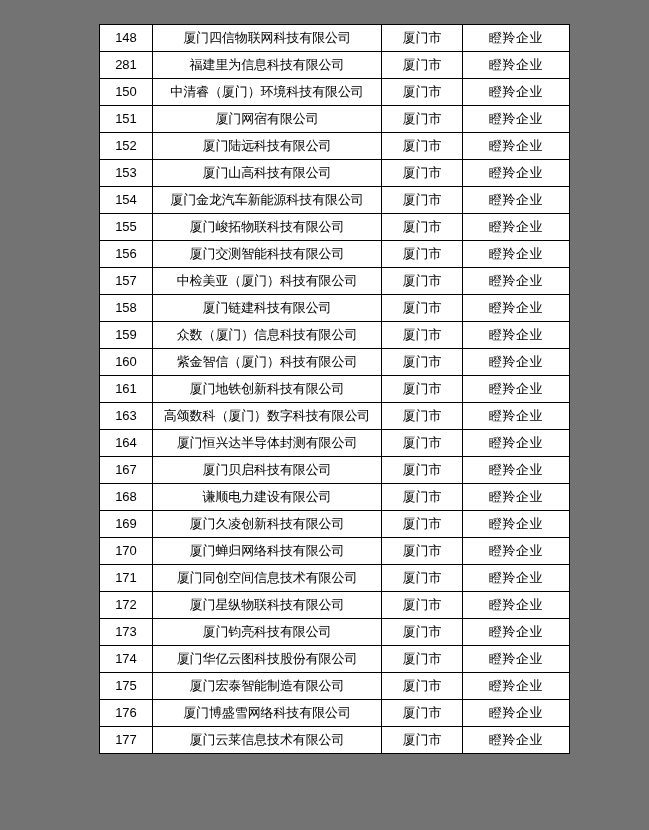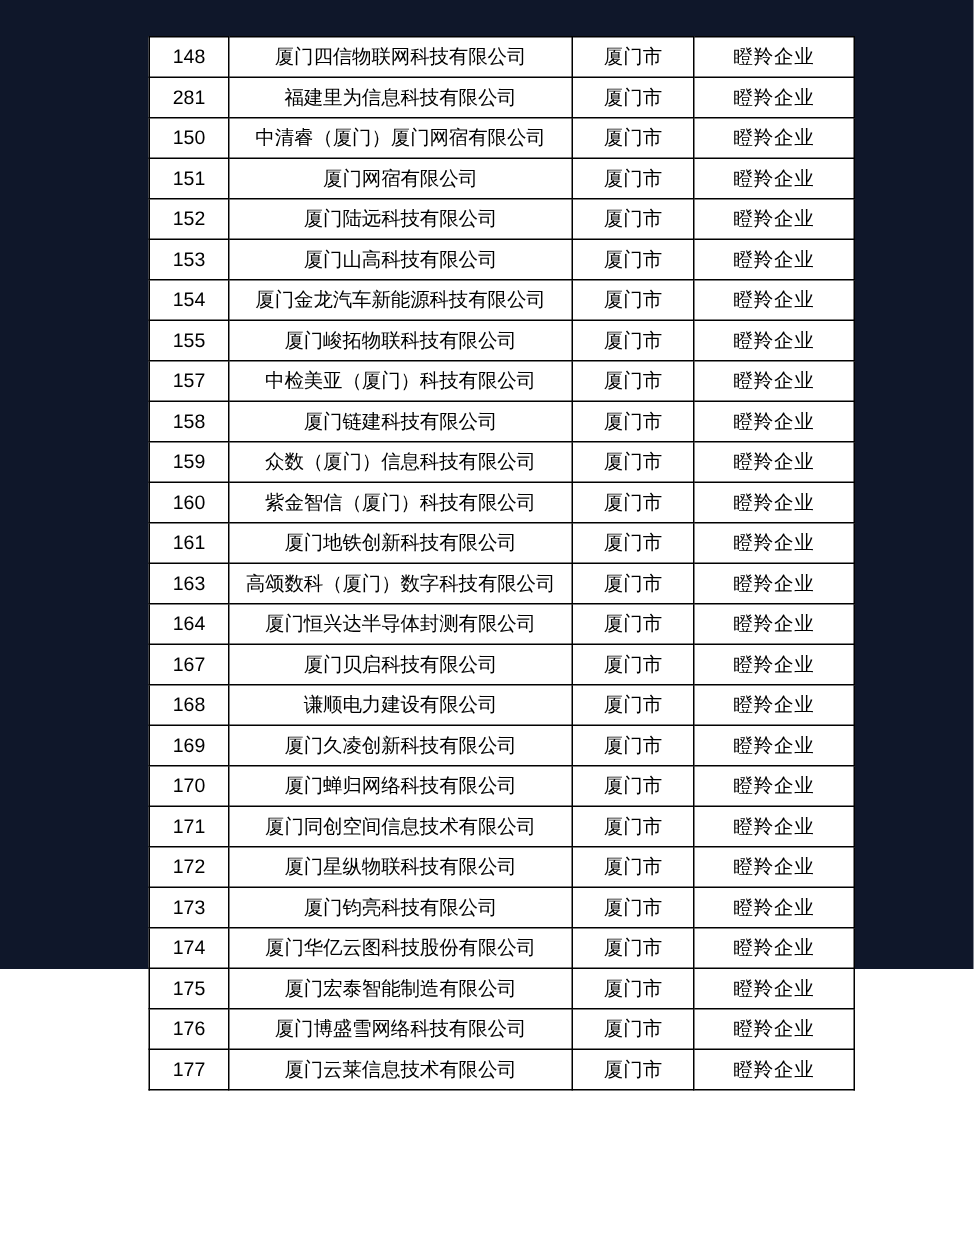--- a/index.html
+++ b/index.html
@@ -10,22 +10,22 @@
   body {
     width: 649px;
     height: 830px;
     font-family: "Liberation Sans", sans-serif;
     color: #000000;
     overflow: hidden;
   }
   .page {
     position: relative;
     width: 649px;
-    height: 646px;
-    background: #0f172a;
+    height: 830px;
+    background: #737373;
   }
   .table-wrap {
     position: absolute;
     left: 99px;
     top: 24px;
     width: 452px;
   }
   table.doc-table {
     border-collapse: collapse;
     table-layout: fixed;
@@ -78,21 +78,21 @@
             <td class="col-type">瞪羚企业</td>
           </tr>
           <tr>
             <td class="col-index">281</td>
             <td class="col-name">福建里为信息科技有限公司</td>
             <td class="col-city">厦门市</td>
             <td class="col-type">瞪羚企业</td>
           </tr>
           <tr>
             <td class="col-index">150</td>
-            <td class="col-name">中清睿（厦门）厦门网宿有限公司</td>
+            <td class="col-name">中清睿（厦门）环境科技有限公司</td>
             <td class="col-city">厦门市</td>
             <td class="col-type">瞪羚企业</td>
           </tr>
           <tr>
             <td class="col-index">151</td>
             <td class="col-name">厦门网宿有限公司</td>
             <td class="col-city">厦门市</td>
             <td class="col-type">瞪羚企业</td>
           </tr>
           <tr>
@@ -109,20 +109,26 @@
           </tr>
           <tr>
             <td class="col-index">154</td>
             <td class="col-name">厦门金龙汽车新能源科技有限公司</td>
             <td class="col-city">厦门市</td>
             <td class="col-type">瞪羚企业</td>
           </tr>
           <tr>
             <td class="col-index">155</td>
             <td class="col-name">厦门峻拓物联科技有限公司</td>
+            <td class="col-city">厦门市</td>
+            <td class="col-type">瞪羚企业</td>
+          </tr>
+          <tr>
+            <td class="col-index">156</td>
+            <td class="col-name">厦门交测智能科技有限公司</td>
             <td class="col-city">厦门市</td>
             <td class="col-type">瞪羚企业</td>
           </tr>
           <tr>
             <td class="col-index">157</td>
             <td class="col-name">中检美亚（厦门）科技有限公司</td>
             <td class="col-city">厦门市</td>
             <td class="col-type">瞪羚企业</td>
           </tr>
           <tr>

